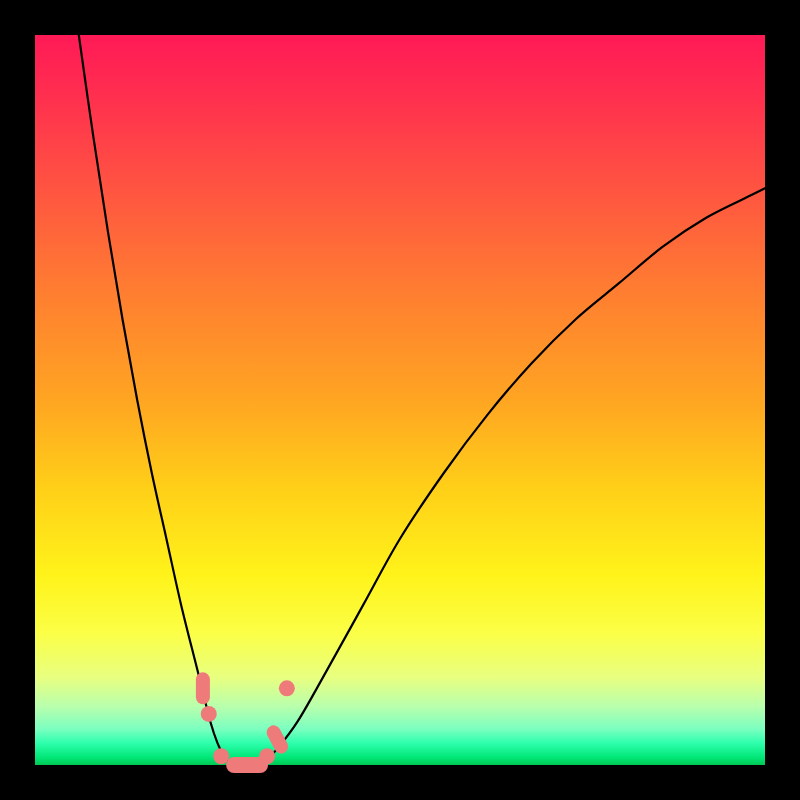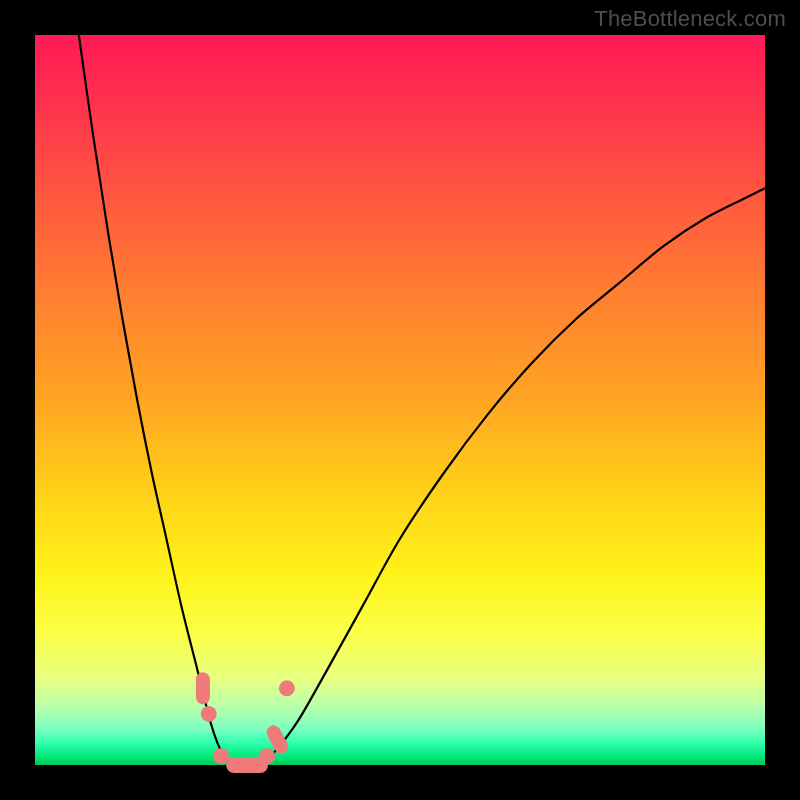--- a/index.html
+++ b/index.html
@@ -71,21 +71,20 @@
   }
   .marker-pill {
     fill: #ef7a7a;
     stroke: none;
   }
 </style>
 </head>
 <body>
 
 <div class="frame">
-  <div class="watermark">TheBottleneck.com</div>
 
   <div class="plot">
     <svg class="curves" viewBox="0 0 730 730">
       <path id="left-curve" class="curve" d="M 43.8 0 C 46.233333333333334 17.033333333333342, 53.53333333333333 69.35000000000005, 58.4 102.20000000000005 C 63.266666666666666 135.05000000000004, 68.13333333333334 166.68333333333337, 73 197.10000000000002 C 77.86666666666666 227.51666666666668, 82.73333333333332 256.71666666666664, 87.6 284.7 C 92.46666666666667 312.68333333333334, 97.33333333333334 339.45, 102.2 365 C 107.06666666666666 390.55, 111.93333333333334 414.8833333333333, 116.8 438 C 121.66666666666666 461.1166666666667, 126.53333333333333 481.8, 131.4 503.7 C 136.26666666666668 525.6, 141.13333333333333 548.7166666666667, 146 569.4 C 150.86666666666667 590.0833333333333, 156.95 613.1999999999999, 160.6 627.8 C 164.25 642.4, 165.46666666666667 647.2666666666667, 167.9 657 C 170.33333333333334 666.7333333333333, 172.76666666666665 677.6833333333334, 175.2 686.2 C 177.63333333333333 694.7166666666667, 180.06666666666666 702.0166666666667, 182.5 708.1 C 184.93333333333334 714.1833333333334, 187.36666666666667 719.0500000000001, 189.8 722.7 C 192.23333333333335 726.35, 195.88333333333335 728.7833333333333, 197.10000000000002 730"></path>
       <path id="flat-seg" class="curve" d="M 197.10000000000002 730 L 226.3 730"></path>
       <path id="right-curve" class="curve" d="M 226.3 730 C 228.73333333333335 727.5666666666666, 234.81666666666666 722.6999999999999, 240.9 715.4 C 246.98333333333335 708.1, 254.28333333333336 699.5833333333334, 262.8 686.2 C 271.31666666666666 672.8166666666667, 281.05 654.5666666666667, 292 635.1 C 302.95 615.6333333333333, 316.3333333333333 591.3, 328.5 569.4 C 340.6666666666667 547.5, 351.6166666666667 525.6, 365 503.7 C 378.3833333333333 481.8, 394.2 458.68333333333334, 408.8 438 C 423.40000000000003 417.31666666666666, 438 397.85, 452.6 379.6 C 467.20000000000005 361.35, 481.8 344.3166666666666, 496.40000000000003 328.49999999999994 C 511.00000000000006 312.6833333333333, 525.6 298.0833333333333, 540.2 284.7 C 554.8000000000001 271.31666666666666, 569.4 260.3666666666667, 584 248.2 C 598.6 236.03333333333333, 613.1999999999999 222.65000000000003, 627.8 211.70000000000005 C 642.4 200.75000000000006, 657 191.01666666666668, 671.6 182.5 C 686.2 173.98333333333332, 705.6666666666666 165.4666666666667, 715.4 160.60000000000002 C 725.1333333333333 155.73333333333335, 727.5666666666666 154.51666666666662, 730 153.29999999999995"></path>
       <g id="markers">
           <rect x="160.9" y="637.35" width="14" height="32" rx="7" class="marker-pill"></rect>
           <circle cx="173.74" cy="678.9" r="8" class="marker"></circle>
           <circle cx="186.15" cy="721.24" r="8" class="marker"></circle>

